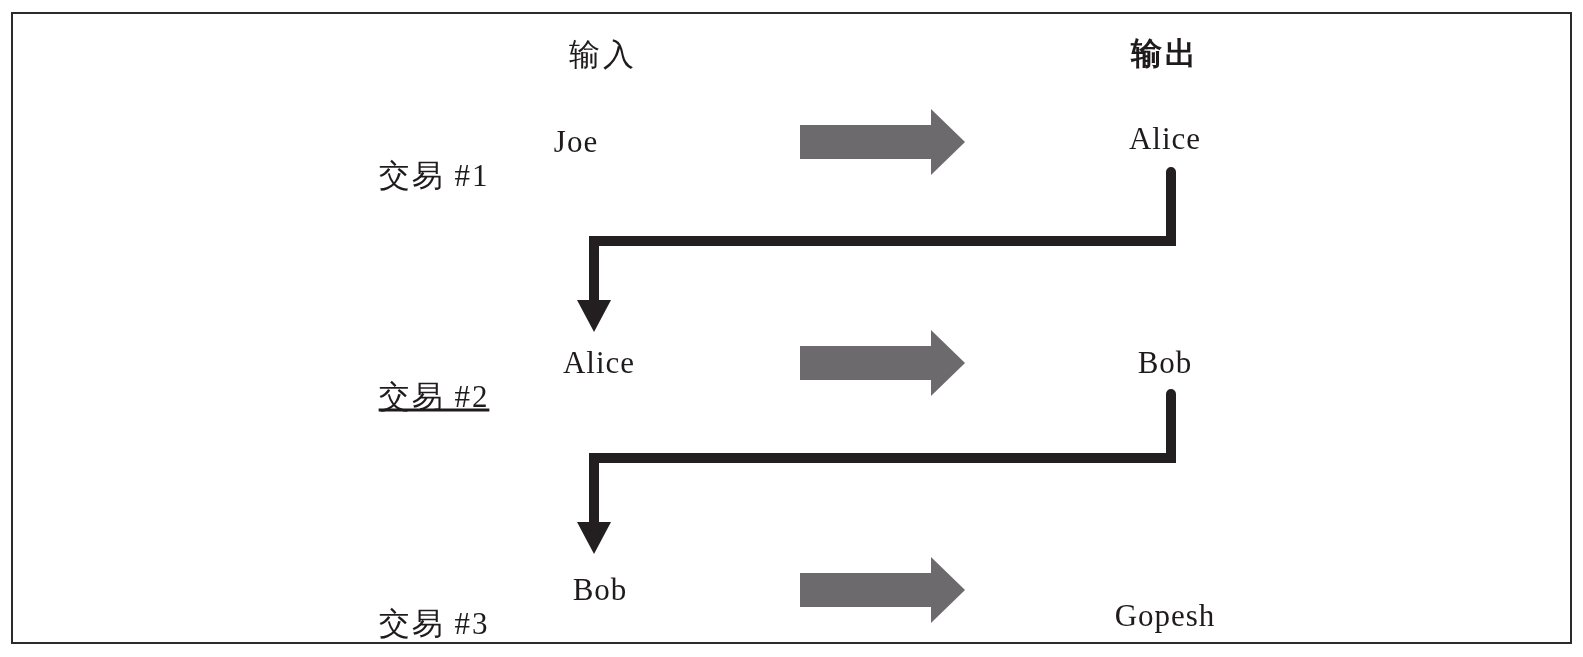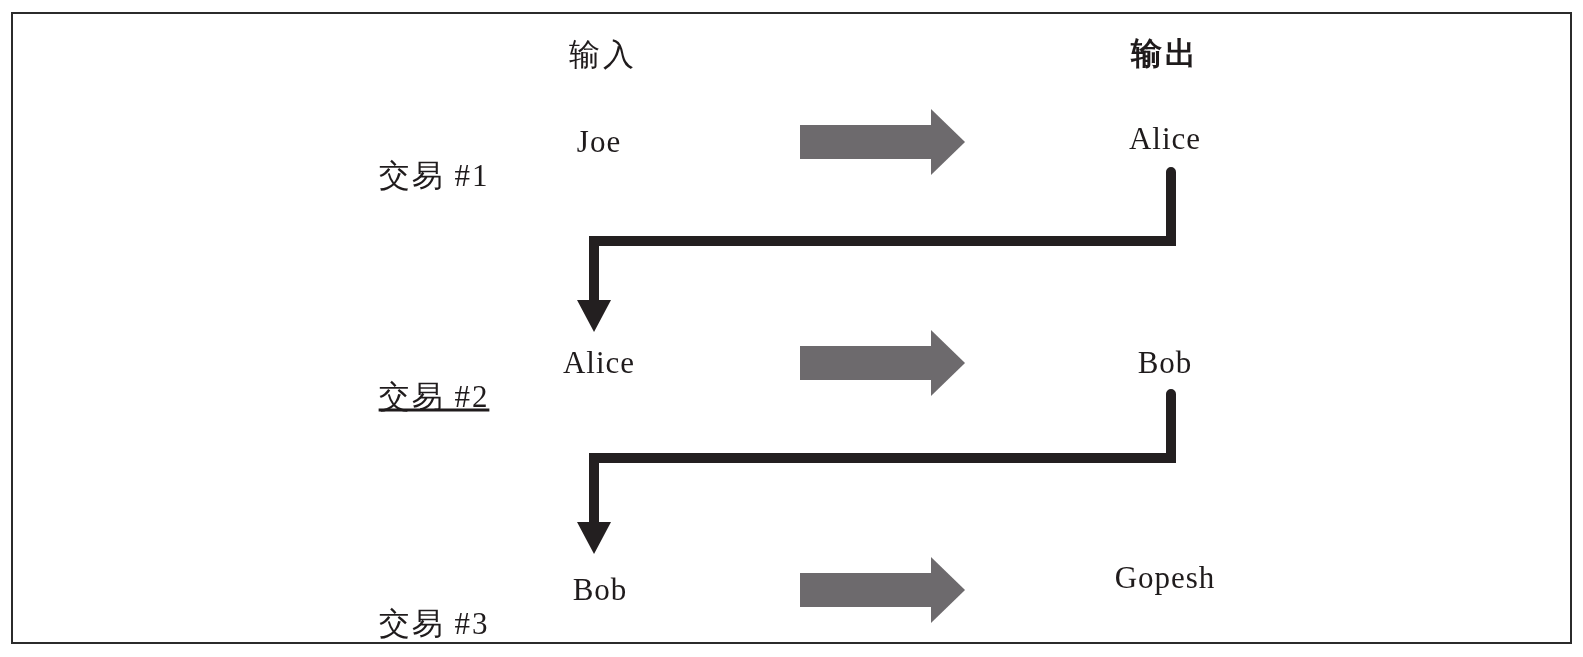--- a/index.html
+++ b/index.html
@@ -52,42 +52,42 @@
 <body>
 
 <div class="canvas">
 
   <div class="frame"></div>
 
   <div class="txt hdr" style="left:603px; top:54px;">输入</div>
   <div class="txt hdr" style="left:1165px; top:53px;font-weight:bold;">输出</div>
 
   <div class="txt row-label" style="left:434px; top:141px;">交易 #1</div>
-  <div class="txt" style="left:599px; top:141px;text-align:right;">Joe</div>
+  <div class="txt" style="left:576px; top:141px;text-align:right;">Joe</div>
   <svg class="flow-arrow" style="left:800px; top:109px;" width="165" height="66" viewBox="0 0 165 66" aria-hidden="true">
     <rect x="0" y="16" width="132" height="34" fill="var(--arrow-gray)"></rect>
     <polygon points="131,0 165,33 131,66" fill="var(--arrow-gray)"></polygon>
   </svg>
   <div class="txt" style="left:1165px; top:138px;">Alice</div>
 
   <div class="txt row-label" style="left:434px; top:362px;text-decoration:underline;">交易 #2</div>
   <div class="txt" style="left:599px; top:362px;">Alice</div>
   <svg class="flow-arrow" style="left:800px; top:330px;" width="165" height="66" viewBox="0 0 165 66" aria-hidden="true">
     <rect x="0" y="16" width="132" height="34" fill="var(--arrow-gray)"></rect>
     <polygon points="131,0 165,33 131,66" fill="var(--arrow-gray)"></polygon>
   </svg>
   <div class="txt" style="left:1165px; top:362px;">Bob</div>
 
   <div class="txt row-label" style="left:434px; top:589px;">交易 #3</div>
   <div class="txt" style="left:600px; top:589px;">Bob</div>
   <svg class="flow-arrow" style="left:800px; top:557px;" width="165" height="66" viewBox="0 0 165 66" aria-hidden="true">
     <rect x="0" y="16" width="132" height="34" fill="var(--arrow-gray)"></rect>
     <polygon points="131,0 165,33 131,66" fill="var(--arrow-gray)"></polygon>
   </svg>
-  <div class="txt" style="left:1165px; top:577px;">Gopesh</div>
+  <div class="txt" style="left:1165px; top:615px;">Gopesh</div>
 
   <svg class="connectors" viewBox="0 0 1583 657" aria-hidden="true">
     <g>
       <path d="M1171 172 L1171 241 L594 241 L594 303" fill="none" stroke="var(--connector-black)" stroke-width="10" stroke-linecap="round" stroke-linejoin="miter"></path>
       <polygon points="577,300 611,300 594,332" fill="var(--connector-black)"></polygon>
     </g>
     <g>
       <path d="M1171 394 L1171 458 L594 458 L594 525" fill="none" stroke="var(--connector-black)" stroke-width="10" stroke-linecap="round" stroke-linejoin="miter"></path>
       <polygon points="577,522 611,522 594,554" fill="var(--connector-black)"></polygon>
     </g>

